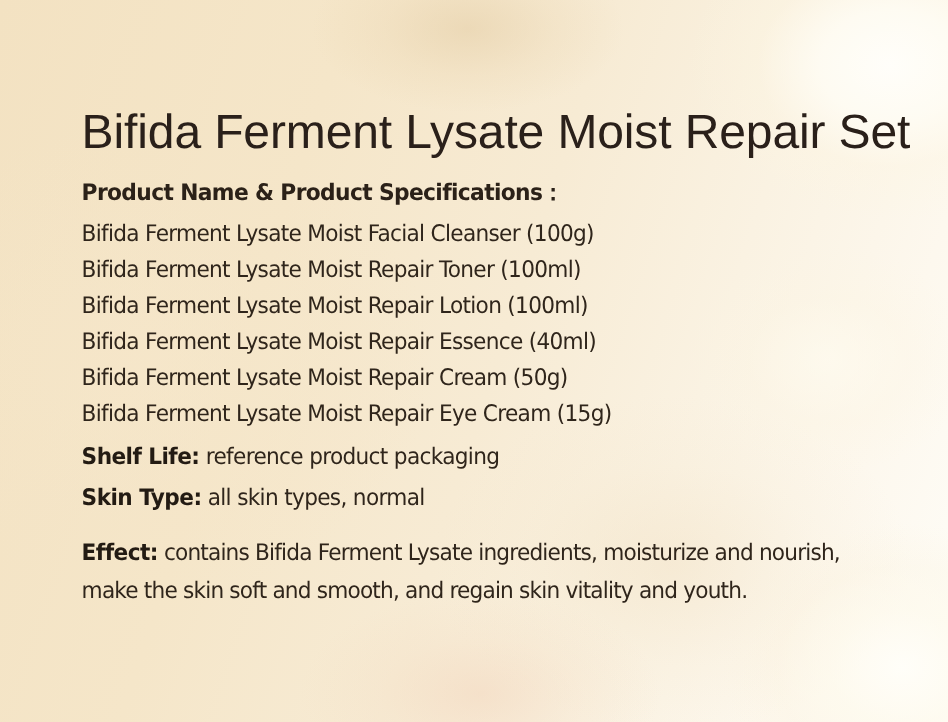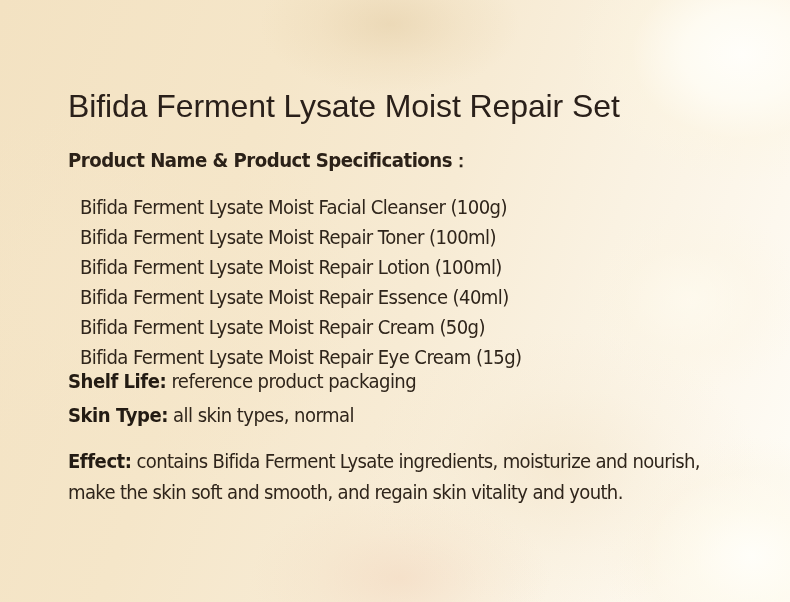--- a/index.html
+++ b/index.html
@@ -59,21 +59,21 @@
     width: 790px;
     height: 602px;
     color: #2b2118;
   }
 
   .title {
     position: absolute;
     left: 68px;
     top: 88px;
     font-family: "Liberation Sans", sans-serif;
-    font-size: 32px;
+    font-size: 40px;
     font-weight: 400;
     letter-spacing: -0.1px;
     color: #2a201a;
     white-space: nowrap;
   }
 
   .spec-head {
     position: absolute;
     left: 68px;
     top: 148px;
@@ -84,21 +84,21 @@
     color: #2b2118;
     white-space: nowrap;
     transform: scaleX(0.955);
     transform-origin: left center;
   }
 
   #product-list {
     position: absolute;
     left: 68px;
     top: 180px;
-    margin: 12px;
+    margin: 0;
     padding: 0;
     list-style: none;
   }
   #product-list li {
     font-family: "DejaVu Sans", sans-serif;
     font-size: 19px;
     font-weight: 400;
     line-height: 30px;
     letter-spacing: -0.62px;
     color: #2f251b;

